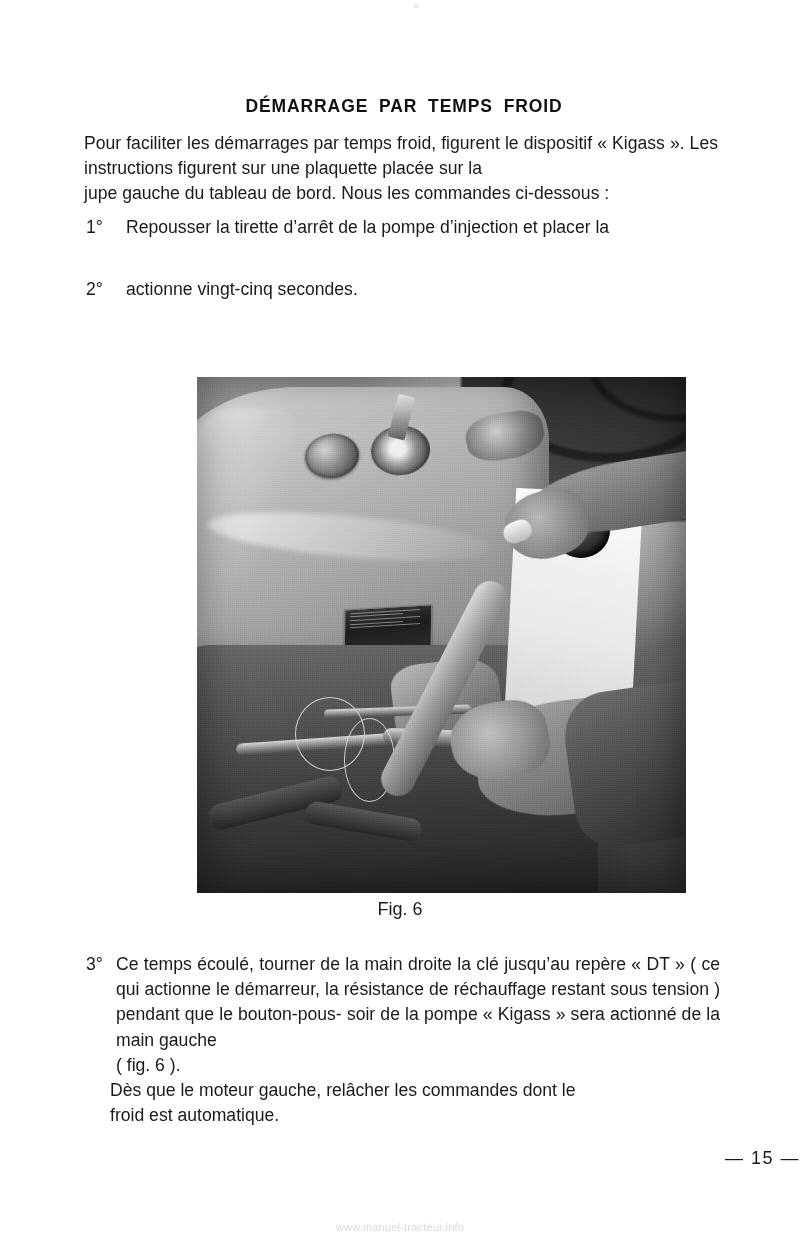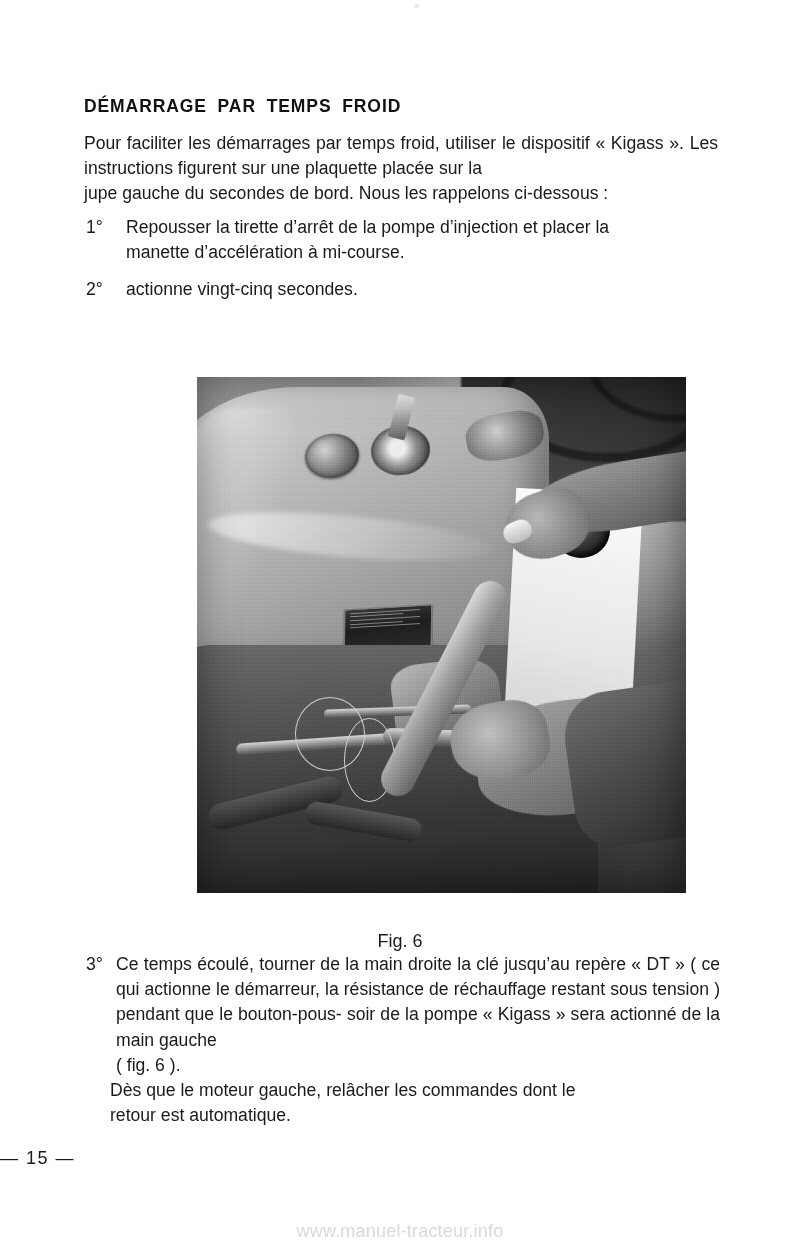--- a/index.html
+++ b/index.html
@@ -22,20 +22,21 @@
   .heading {
     position: absolute;
     left: 84px;
     top: 84px;
     width: 640px;
     font-size: 17.5px;
     font-weight: bold;
     letter-spacing: 0.9px;
     word-spacing: 5px;
     color: #111111;
+    text-align: center;
   }
 
   
   .para {
     position: absolute;
     left: 84px;
     width: 634px;
     font-size: 17.6px;
     line-height: 25.2px;
     color: #1a1a1a;
@@ -331,41 +332,40 @@
   }
 
   
   #fig-caption {
     position: absolute;
     left: 0; top: 899px;
     width: 800px;
     text-align: center;
     font-size: 18px;
     color: #1a1a1a;
-    margin-top: 32px;
   }
 
   
   #page-number {
     position: absolute;
     left: 0; top: 1148px;
     width: 800px;
-    text-align: left;
+    text-align: right;
     font-size: 18px;
     letter-spacing: 1.5px;
     color: #1a1a1a;
   }
 
   
   #watermark {
     position: absolute;
     left: 0; top: 1221px;
     width: 800px;
     text-align: center;
-    font-size: 18px;
+    font-size: 11px;
     color: #d9d9d9;
     letter-spacing: 0.2px;
   }
 
   
   #scan-speck {
     position: absolute;
     left: 414px; top: 4px;
     width: 5px; height: 4px;
     background: #ededed;
@@ -374,30 +374,29 @@
 </head>
 <body>
 
 <div id="page">
 
   <div id="scan-speck"></div>
 
   <h1 class="heading">DÉMARRAGE PAR TEMPS FROID</h1>
 
   <div class="para" id="intro-para">
-    <span>Pour faciliter les démarrages par temps froid, utiliser le dispositif</span>
+    <span>Pour faciliter les démarrages par temps froid, figurent le dispositif</span>
     <span>« Kigass ». Les instructions figurent sur une plaquette placée sur la</span>
-    <span class="lastline">jupe gauche du secondes de bord. Nous les rappelons ci-dessous :</span>
+    <span class="lastline">jupe gauche du tableau de bord. Nous les commandes ci-dessous :</span>
   </div>
 
   <div class="list-item" id="item-1">
     <span class="marker">1°</span>
     <span class="body">
       <span>Repousser la tirette d’arrêt de la pompe d’injection et placer la</span>
-      <span class="lastline">manette d’accélération à mi-course.</span>
     </span>
   </div>
 
   <div class="list-item" id="item-2">
     <span class="marker">2°</span>
     <span class="body">
       <span class="lastline">actionne vingt-cinq secondes.</span>
     </span>
   </div>
 
@@ -462,20 +461,20 @@
       <span>Ce temps écoulé, tourner de la main droite la clé jusqu’au</span>
       <span>repère « DT » ( ce qui actionne le démarreur, la résistance de</span>
       <span>réchauffage restant sous tension ) pendant que le bouton-pous-</span>
       <span>soir de la pompe « Kigass » sera actionné de la main gauche</span>
       <span class="lastline">( fig. 6 ).</span>
     </span>
   </div>
 
   <div class="para" id="closing-para">
     <span>Dès que le moteur gauche, relâcher les commandes dont le</span>
-    <span class="lastline">retour est automatique.</span>
+    <span class="lastline">froid est automatique.</span>
   </div>
 
   <div id="page-number">— 15 —</div>
 
   <div id="watermark">www.manuel-tracteur.info</div>
 
 </div>
 
 </body></html>

